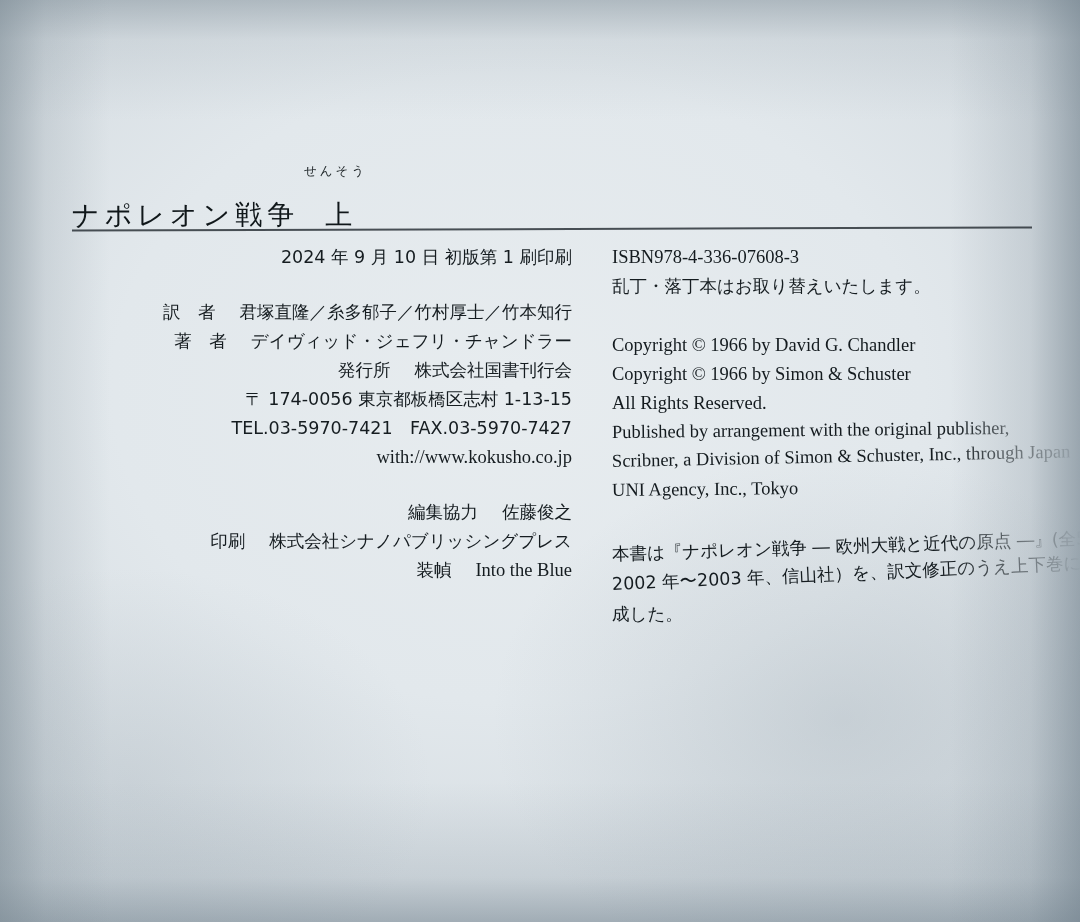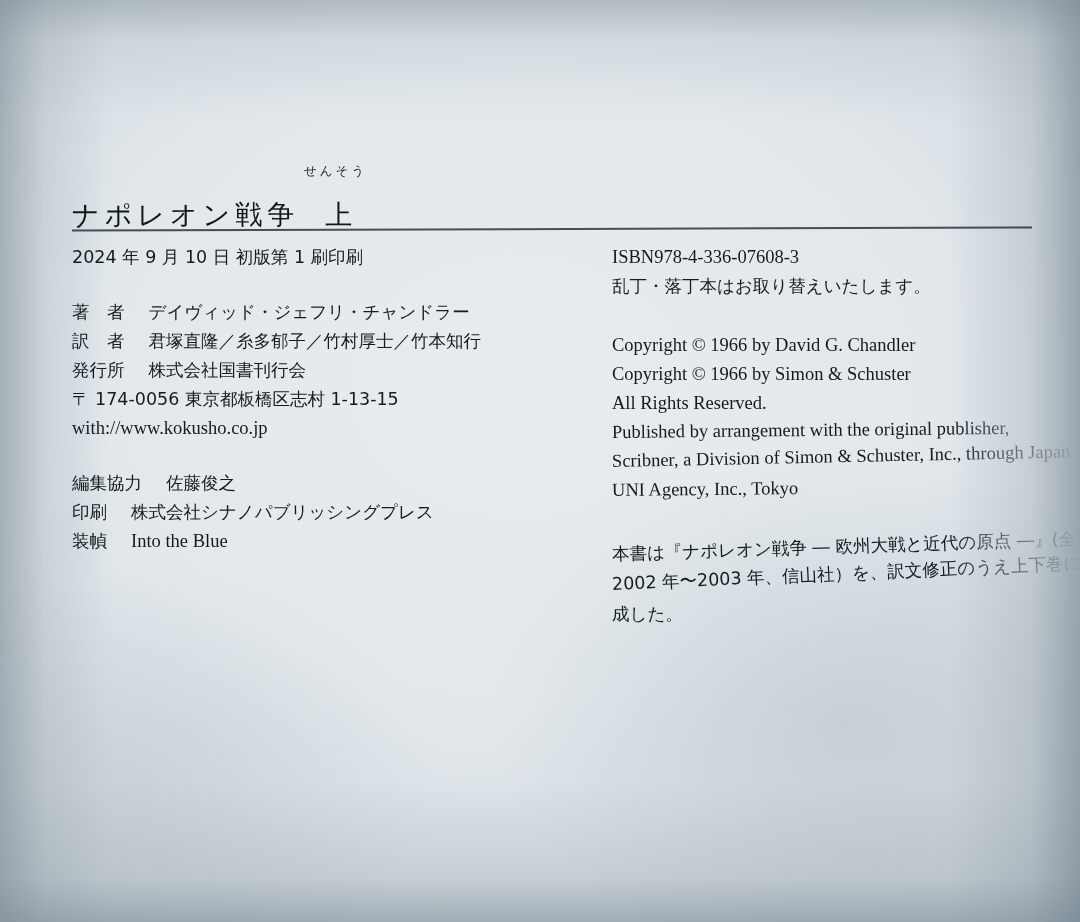--- a/index.html
+++ b/index.html
@@ -98,20 +98,21 @@
     opacity: .85;
     transform: rotate(-0.18deg);
   }
 
   
   .col-left {
     position: absolute;
     left: 72px;
     top: 243px;
     width: 500px;
+    text-align: right;
   }
   .col-right {
     position: absolute;
     left: 612px;
     top: 243px;
     width: 470px;
   }
 
   .jp {
     font-family: "DejaVu Sans", sans-serif;
@@ -164,29 +165,30 @@
     <div class="rule"></div>
 
     <div class="col-left">
 
       <div class="block">
         <div class="jp">2024 年 9 月 10 日   初版第 1 刷印刷</div>
       </div>
 
       <div class="block">
         <div class="jp">
+          <span>訳　者</span><span class="sp2"></span><span>君塚直隆／糸多郁子／竹村厚士／竹本知行</span>
+        </div>
+        <div class="jp">
           <span>著　者</span><span class="sp2"></span><span>デイヴィッド・ジェフリ・チャンドラー</span>
         </div>
         <div class="jp">
-          <span>訳　者</span><span class="sp2"></span><span>君塚直隆／糸多郁子／竹村厚士／竹本知行</span>
-        </div>
-        <div class="jp">
           <span>発行所</span><span class="sp2"></span><span>株式会社国書刊行会</span>
         </div>
         <div class="jp">〒 174-0056 東京都板橋区志村 1-13-15</div>
+        <div class="jp">TEL.03-5970-7421　FAX.03-5970-7427</div>
         <div class="lat">with://www.kokusho.co.jp</div>
       </div>
 
       <div class="block" style="">
         <div class="jp">
           <span>編集協力</span><span class="sp2"></span><span>佐藤俊之</span>
         </div>
         <div class="jp">
           <span>印刷</span><span class="sp2"></span><span>株式会社シナノパブリッシングプレス</span>
         </div>

